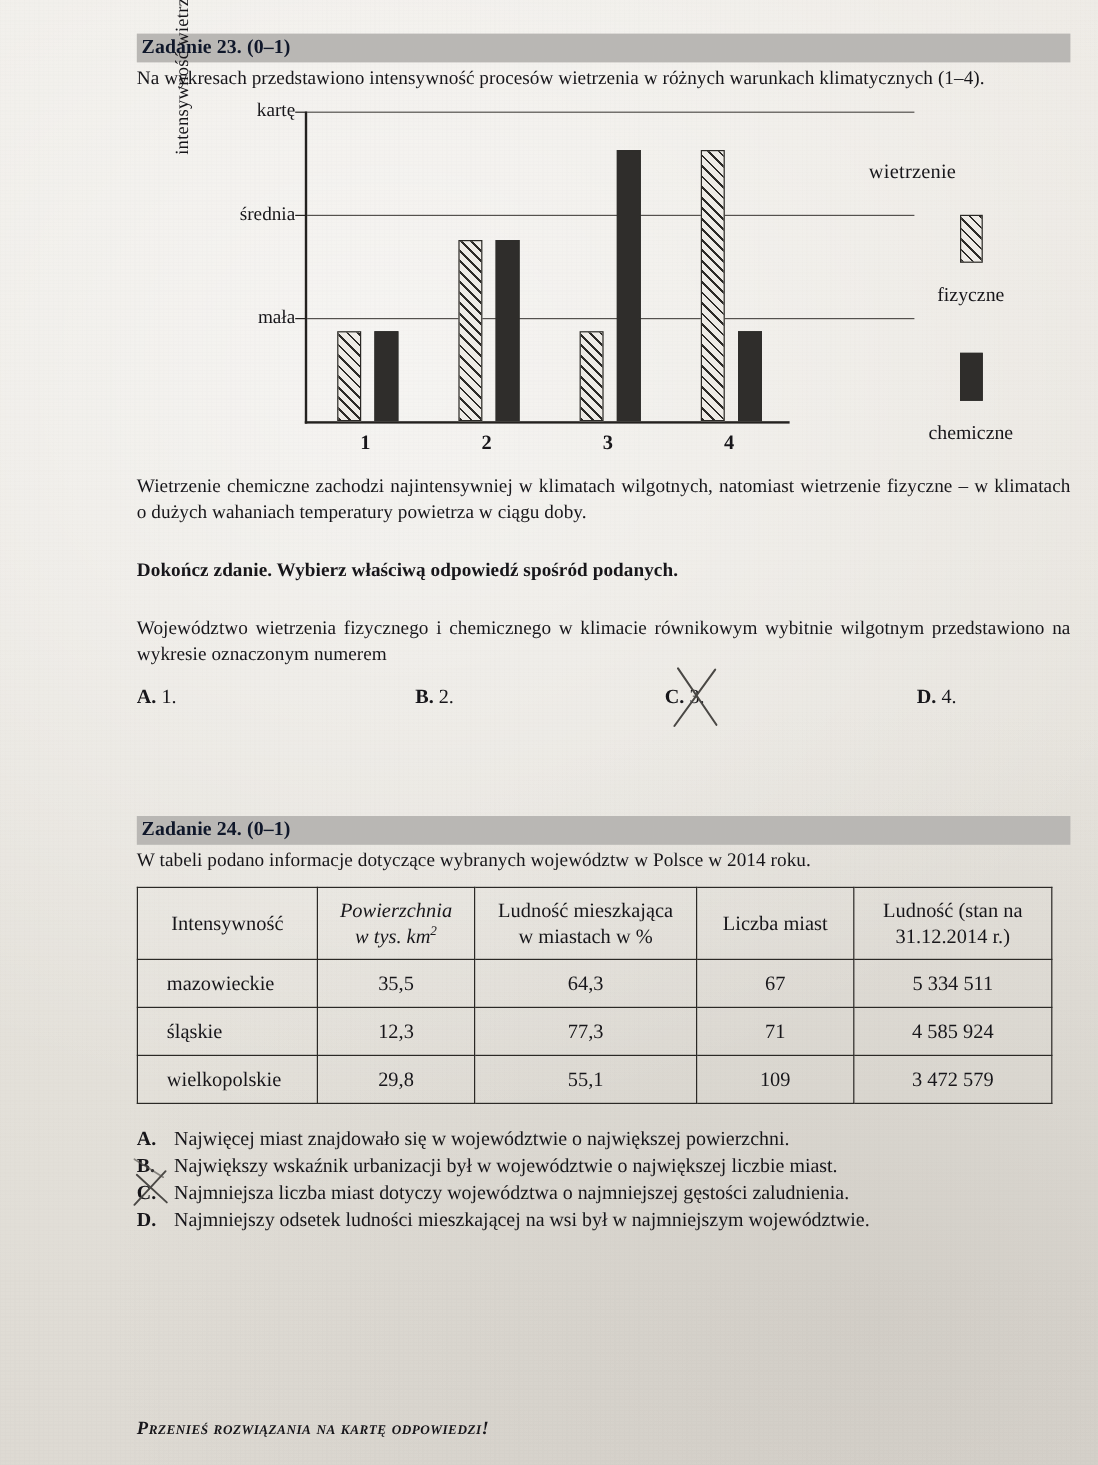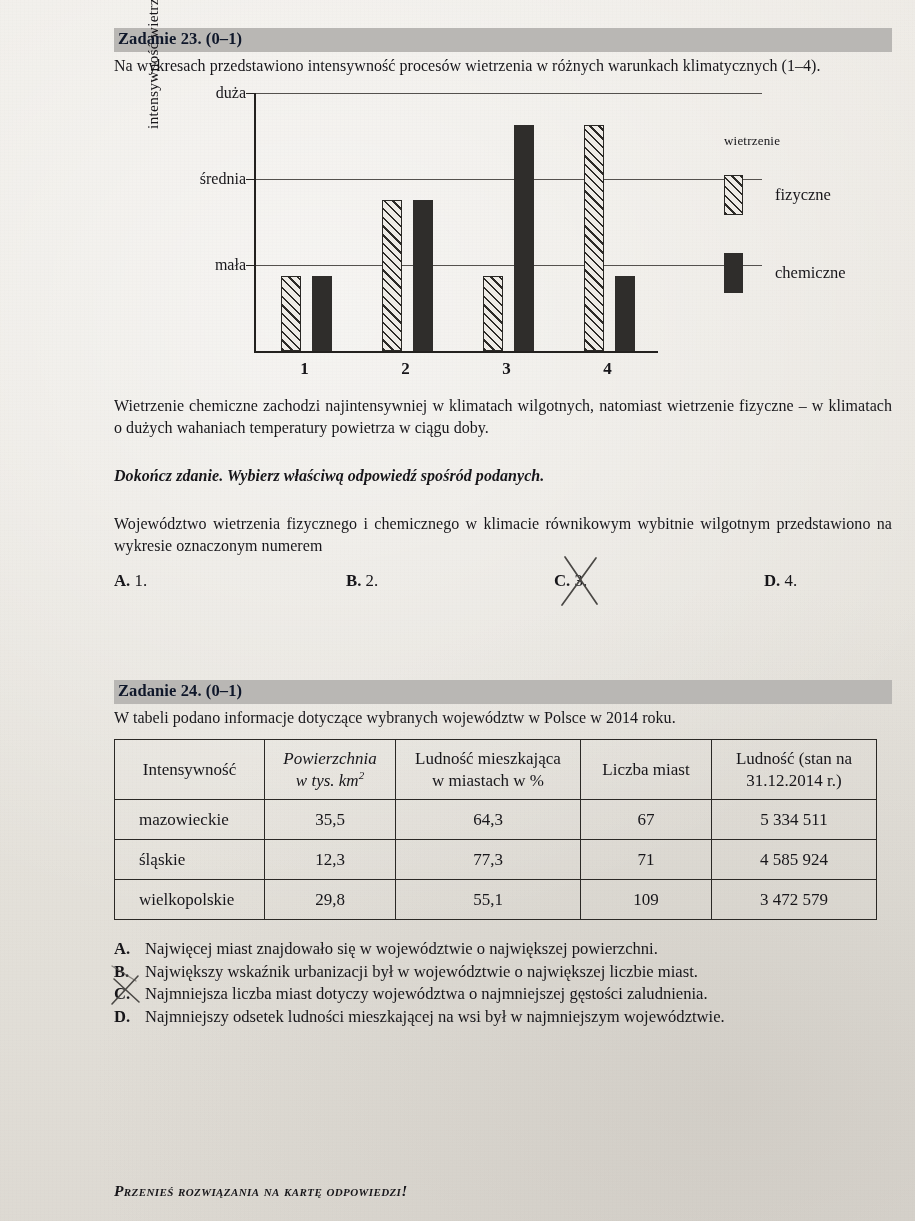--- a/index.html
+++ b/index.html
@@ -45,21 +45,21 @@
     line-height: 1.15;
     color: #0f172a;
   }
   .para {
     font-size: 16px;
     line-height: 1.38;
     text-align: justify;
     margin: 3px 0 0 0;
     letter-spacing: .05px;
   }
-  .para.bold { font-weight: bold; font-style: italic; }
+  .para.bold { font-weight: bold; }
   .nojust { text-align: left; }
 
   
   .chart-block {
     position: relative;
     height: 300px;
     margin-top: 8px;
   }
   .chart-area {
     position: absolute;
@@ -145,22 +145,22 @@
     flex: 1; text-align: center;
     font-weight: bold; font-size: 17px;
   }
 
   
   .legend {
     position: absolute;
     left: 610px; top: 48px;
     width: 170px;
   }
-  .legend-title { font-size: 13px; margin-bottom: 26px; letter-spacing: .2px; }
-  .legend-row { display: flex; align-items: center; gap: 32px; margin-bottom: 38px; }
+  .legend-title { font-size: 17px; margin-bottom: 26px; letter-spacing: .2px; }
+  .legend-row { display: flex; align-items: center; gap: 17px; margin-bottom: 38px; flex-direction: column; }
   .swatch { width: 19px; height: 40px; border: 1.6px solid #2a2825; flex: none; }
   .swatch.fizyczne {
     background-color: #eeebe6;
     background-image: repeating-linear-gradient(
       45deg, #2c2a27 0px, #2c2a27 1.6px,
       rgba(0,0,0,0) 1.6px, rgba(0,0,0,0) 6.2px);
   }
   .swatch.chemiczne { background: #2f2d2b; border-color:#2f2d2b; }
   .legend-label { font-size: 16.5px; }
 
@@ -241,21 +241,21 @@
     <div class="task-header">Zadanie 23. (0–1)</div>
 
     <p class="para">Na wykresach przedstawiono intensywność procesów wietrzenia w różnych warunkach klimatycznych (1–4).</p>
 
     <div class="chart-block">
       <div class="chart-area">
 
         <div class="ylabel">intensywność wietrzenia</div>
 
         <div class="ytick-wrap">
-          <div class="ytick" style="top:0px;">duża</div>
+          <div class="ytick" style="top:0px;">kartę</div>
           <div class="ytick" style="top:86px;">średnia</div>
           <div class="ytick" style="top:172px;">mała</div>
         </div>
 
         <div class="plot">
           <div class="gridline" style="top:0px;"></div>
           <div class="gridline" style="top:86px;"></div>
           <div class="gridline" style="top:172px;"></div>
 
           <div class="tickdash" style="top:0px;"></div>

